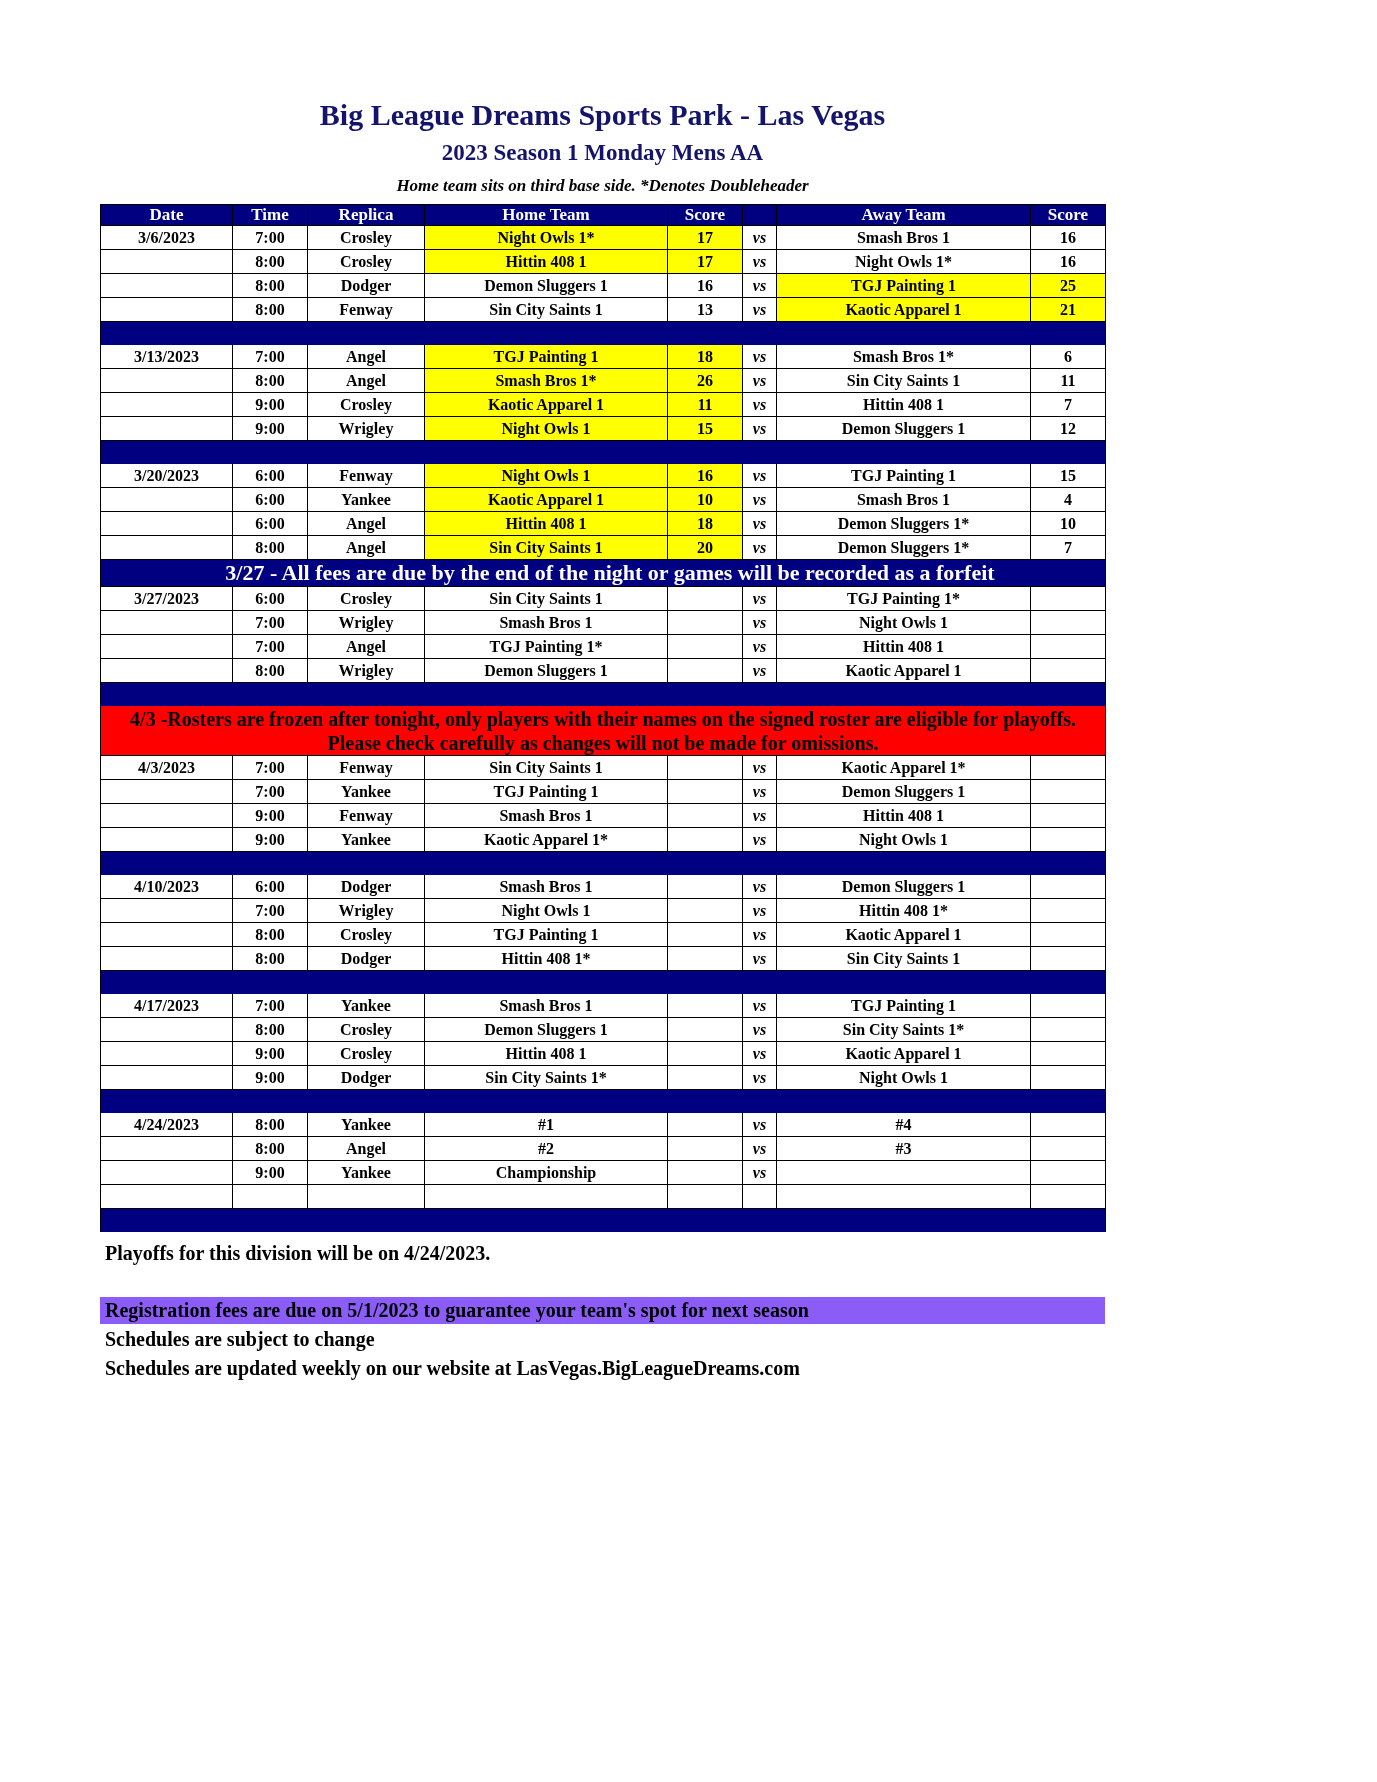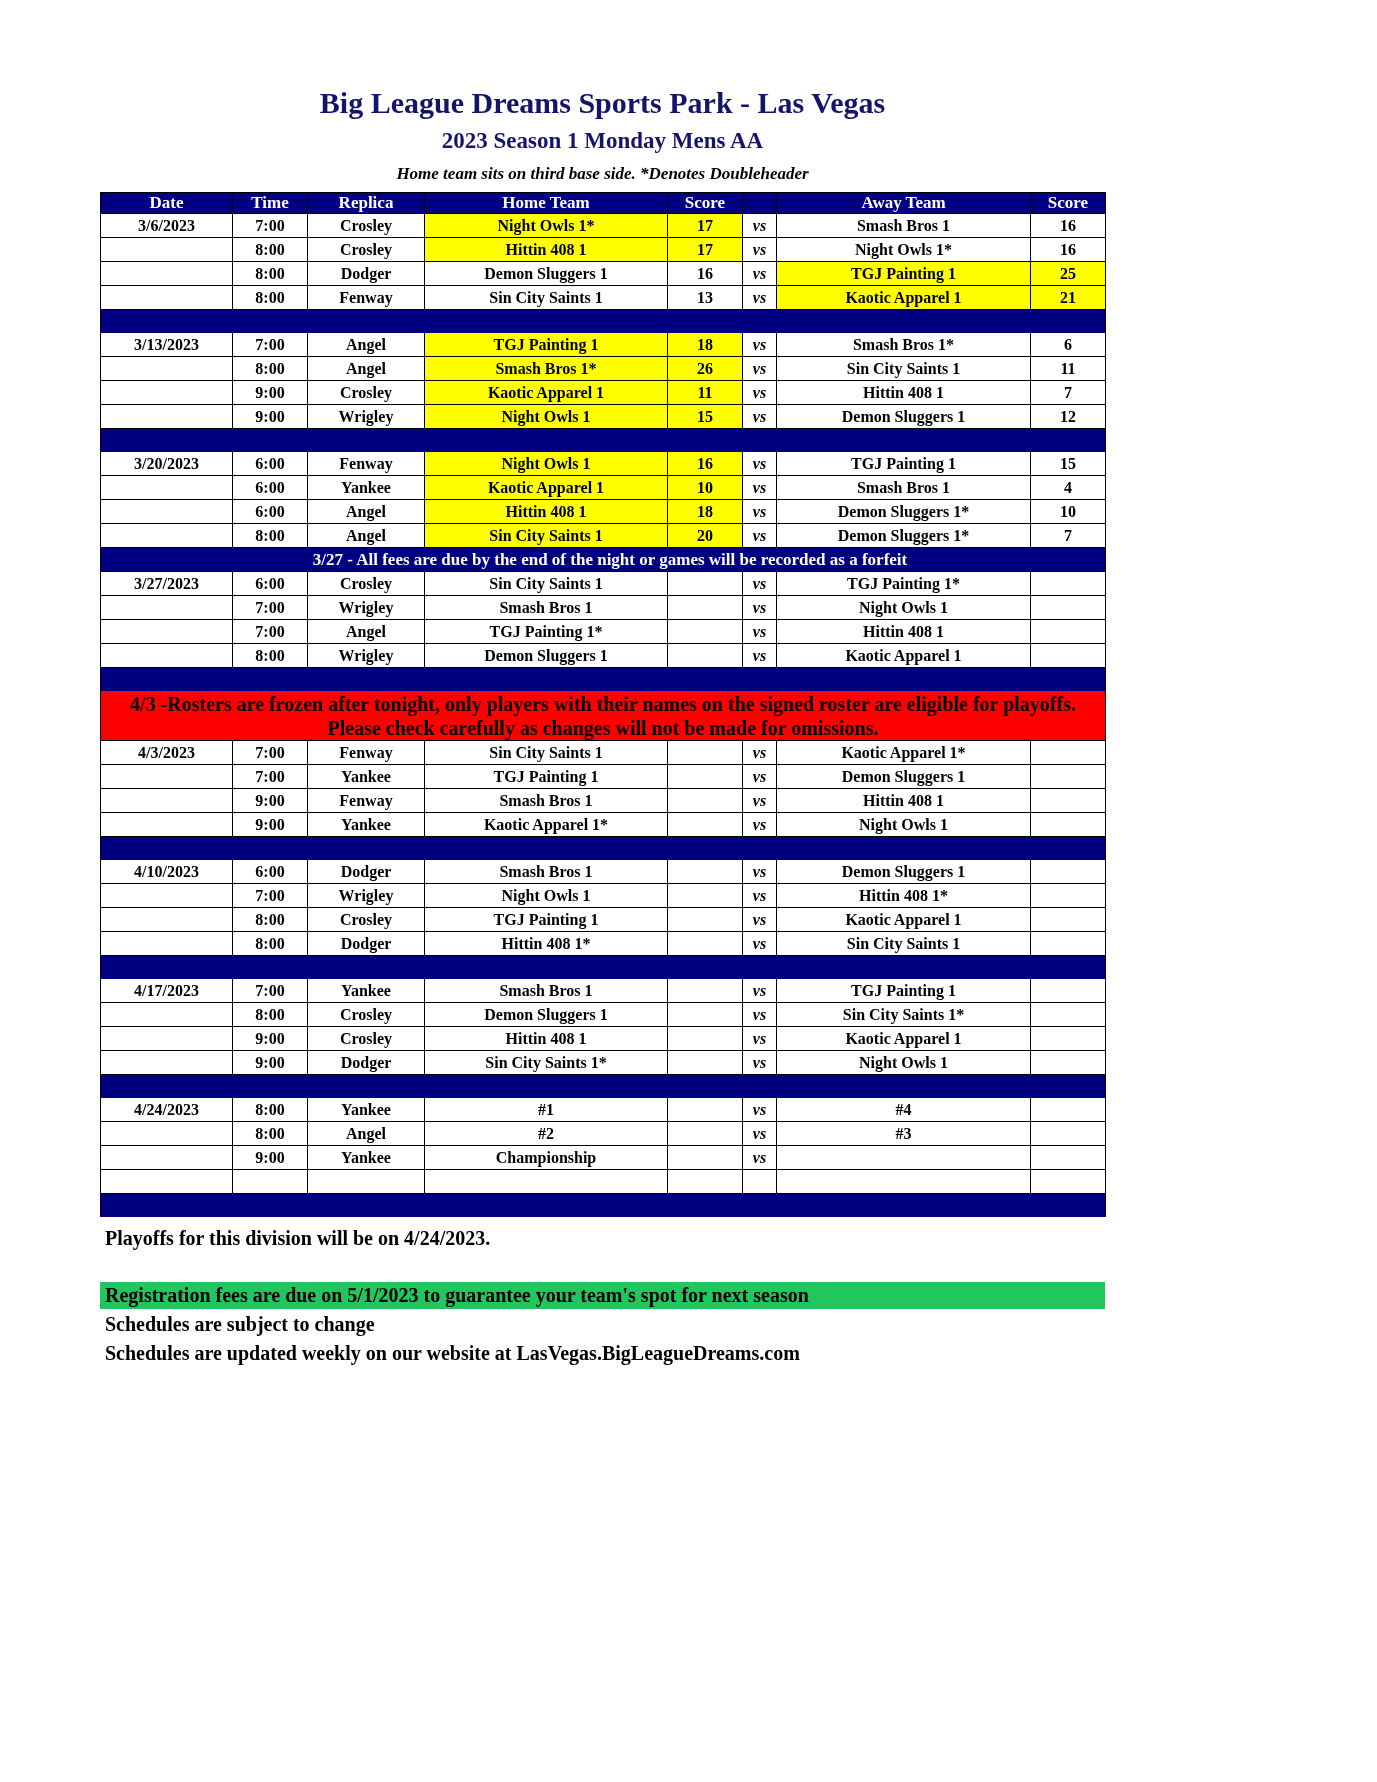--- a/index.html
+++ b/index.html
@@ -6,21 +6,21 @@
   html, body { margin: 0; padding: 0; background: #ffffff; }
   body {
     width: 1377px; height: 1782px;
     font-family: "Liberation Serif", serif;
     color: #000;
   }
   .page { padding: 86px 0 0 100px; width: 1110px; }
   .title {
     width: 1005px; text-align: center;
     font-size: 30px; font-weight: bold; color: #14146a;
-    margin: 0 0 8px 0;
+    margin: 12px 0 8px 0;
   }
   .subtitle {
     width: 1005px; text-align: center;
     font-size: 23px; font-weight: bold; color: #14146a;
     margin: 0 0 10px 0;
   }
   .note {
     width: 1005px; text-align: center;
     font-size: 17px; font-weight: bold; font-style: italic; color: #000;
     margin: 0 0 8px 0;
@@ -34,28 +34,28 @@
     height: 24px;
     font-size: 16px; font-weight: bold;
     text-align: center; vertical-align: middle;
     padding: 0 2px;
     overflow: hidden; white-space: nowrap;
   }
   table.sched thead th {
     background: #000080; color: #ffffff; font-size: 17px; height: 18px;
   }
   tr.sep td { background: #000080; border-color: #000080 #000 #000080 #000; height: 23px; }
-  tr.notice td { background: #000080; color: #ffffff; font-size: 17px; height: 24px; padding-left: 16px; }
+  tr.notice td { background: #000080; color: #ffffff; font-size: 22px; height: 24px; padding-left: 16px; }
   tr.red td { background: #ff0000; color: #000; font-size: 20px; height: 50px; }
   tr.red td div { line-height: 24px; }
   td.hl { background: #ffff00; }
   td.vs { font-style: italic; }
   .footer { width: 1005px; margin-top: 8px; font-size: 20px; font-weight: bold; }
   .footer .line { padding: 2px 5px; margin: 0 0 2px 0; }
-  .footer .hl-line { background: #22c55e; margin-top: 30px; }
+  .footer .hl-line { background: #8b5cf6; margin-top: 30px; }
 </style>
 </head>
 <body>
 
 <div class="page">
 
   <div class="title">Big League Dreams Sports Park - Las Vegas</div>
   <div class="subtitle">2023 Season 1 Monday Mens AA</div>
   <div class="note">Home team sits on third base side.  *Denotes Doubleheader</div>
 

